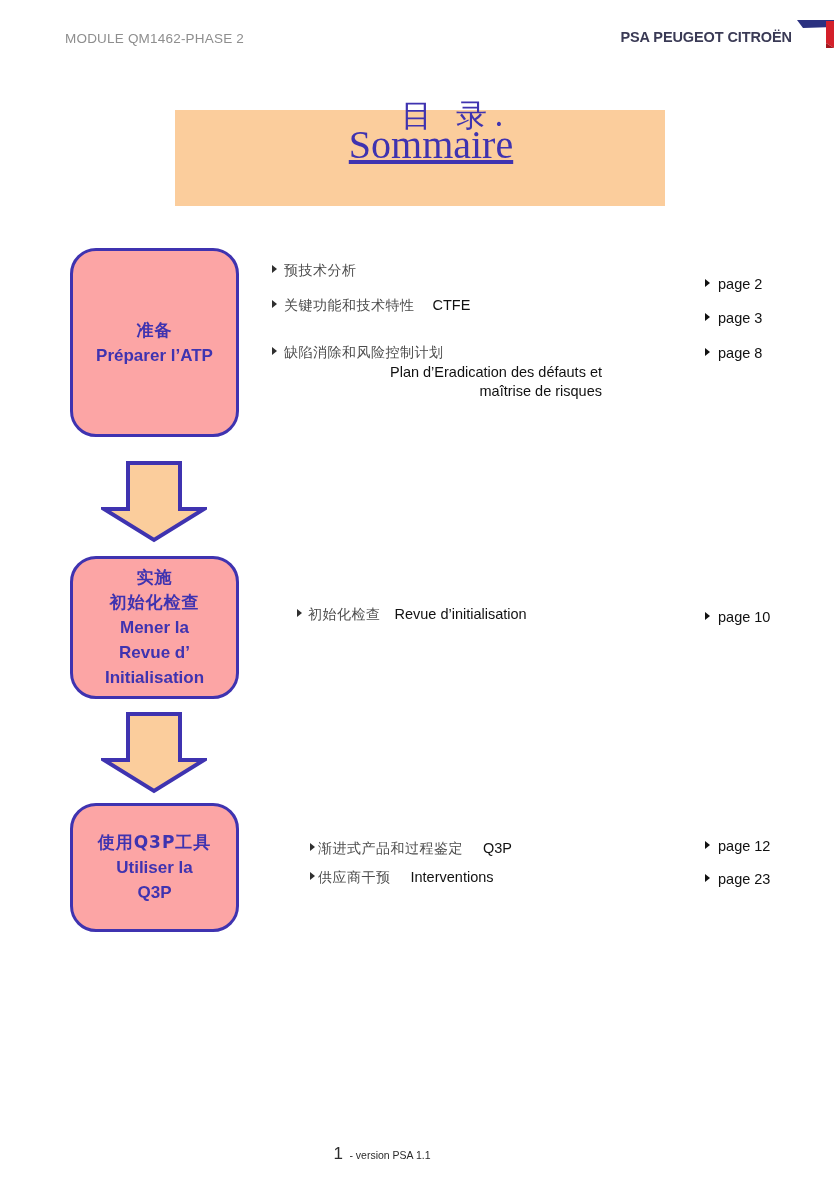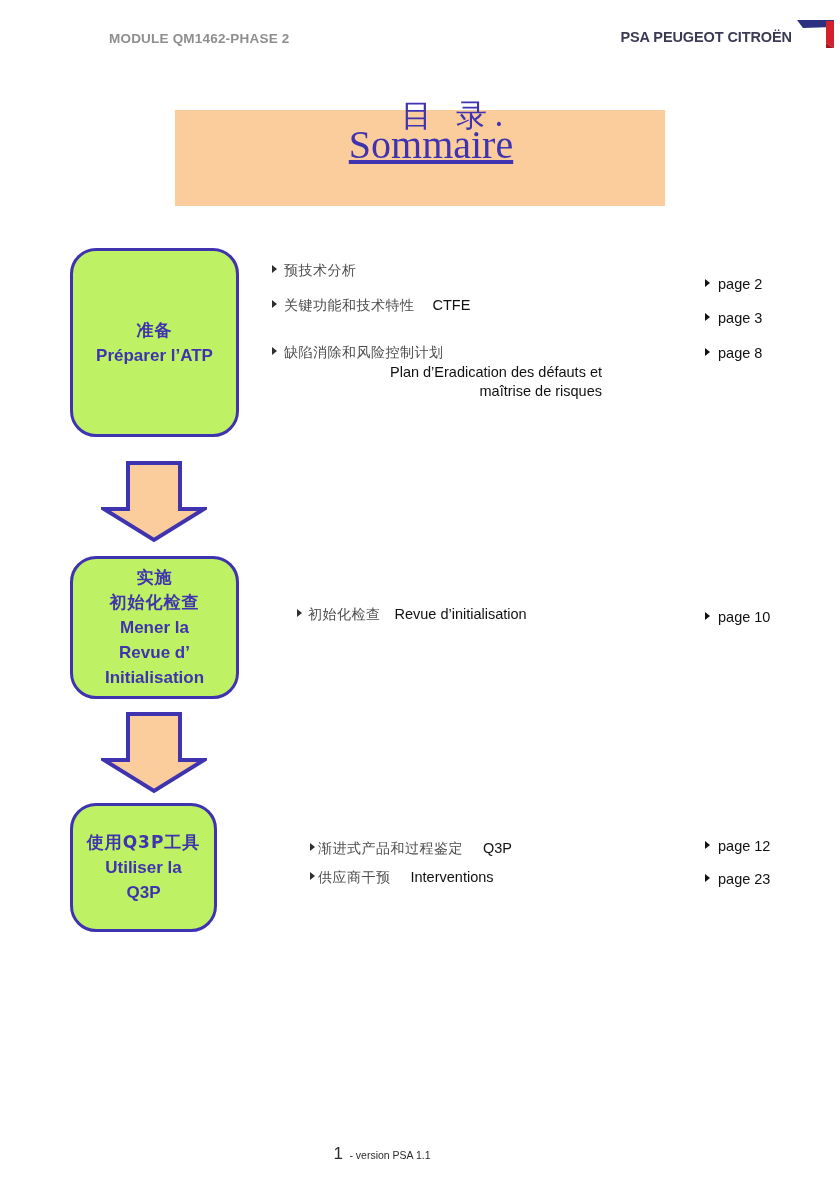--- a/index.html
+++ b/index.html
@@ -16,25 +16,24 @@
   
   #slide-header {
     position: absolute;
     left: 0; top: 0;
     width: 840px; height: 75px;
   }
   #module-label {
     position: absolute;
     left: 65px; top: 31px;
     font-size: 13.5px;
-    font-weight: bold;
+    font-weight: normal;
     letter-spacing: 0.2px;
     color: #8e8e8e;
     white-space: nowrap;
-    margin-left: 44px;
   }
   #brand-block {
     position: absolute;
     right: 48px; top: 30px;
     display: flex;
     align-items: flex-end;
   }
   #brand-name {
     font-size: 14.5px;
     font-weight: bold;
@@ -82,21 +81,21 @@
     color: #3f33b0;
     line-height: 40px;
     margin-top: -5px;
     margin-left: 22px;
     text-decoration: underline;
   }
 
   
   .flow-box {
     position: absolute;
-    background: #bef264;
+    background: #fca5a5;
     border: 3px solid #3f33b0;
     border-radius: 26px;
     display: flex;
     flex-direction: column;
     align-items: center;
     justify-content: center;
     text-align: center;
   }
   .flow-box .line-cn {
     font-family: "DejaVu Sans", sans-serif;
@@ -108,21 +107,21 @@
   }
   .flow-box .line-fr {
     font-family: "Liberation Sans", sans-serif;
     font-size: 17px;
     font-weight: bold;
     color: #3f33b0;
     line-height: 25px;
   }
   #flow-box-1 { left: 70px; top: 248px; width: 169px; height: 189px; }
   #flow-box-2 { left: 70px; top: 556px; width: 169px; height: 143px; }
-  #flow-box-3 { left: 70px; top: 803px; width: 147px; height: 129px; }
+  #flow-box-3 { left: 70px; top: 803px; width: 169px; height: 129px; }
 
   .flow-arrow {
     position: absolute;
     width: 106px; height: 82px;
   }
   #flow-arrow-1 { left: 101px; top: 461px; }
   #flow-arrow-2 { left: 101px; top: 712px; }
 
   
   .content-section { position: absolute; }

